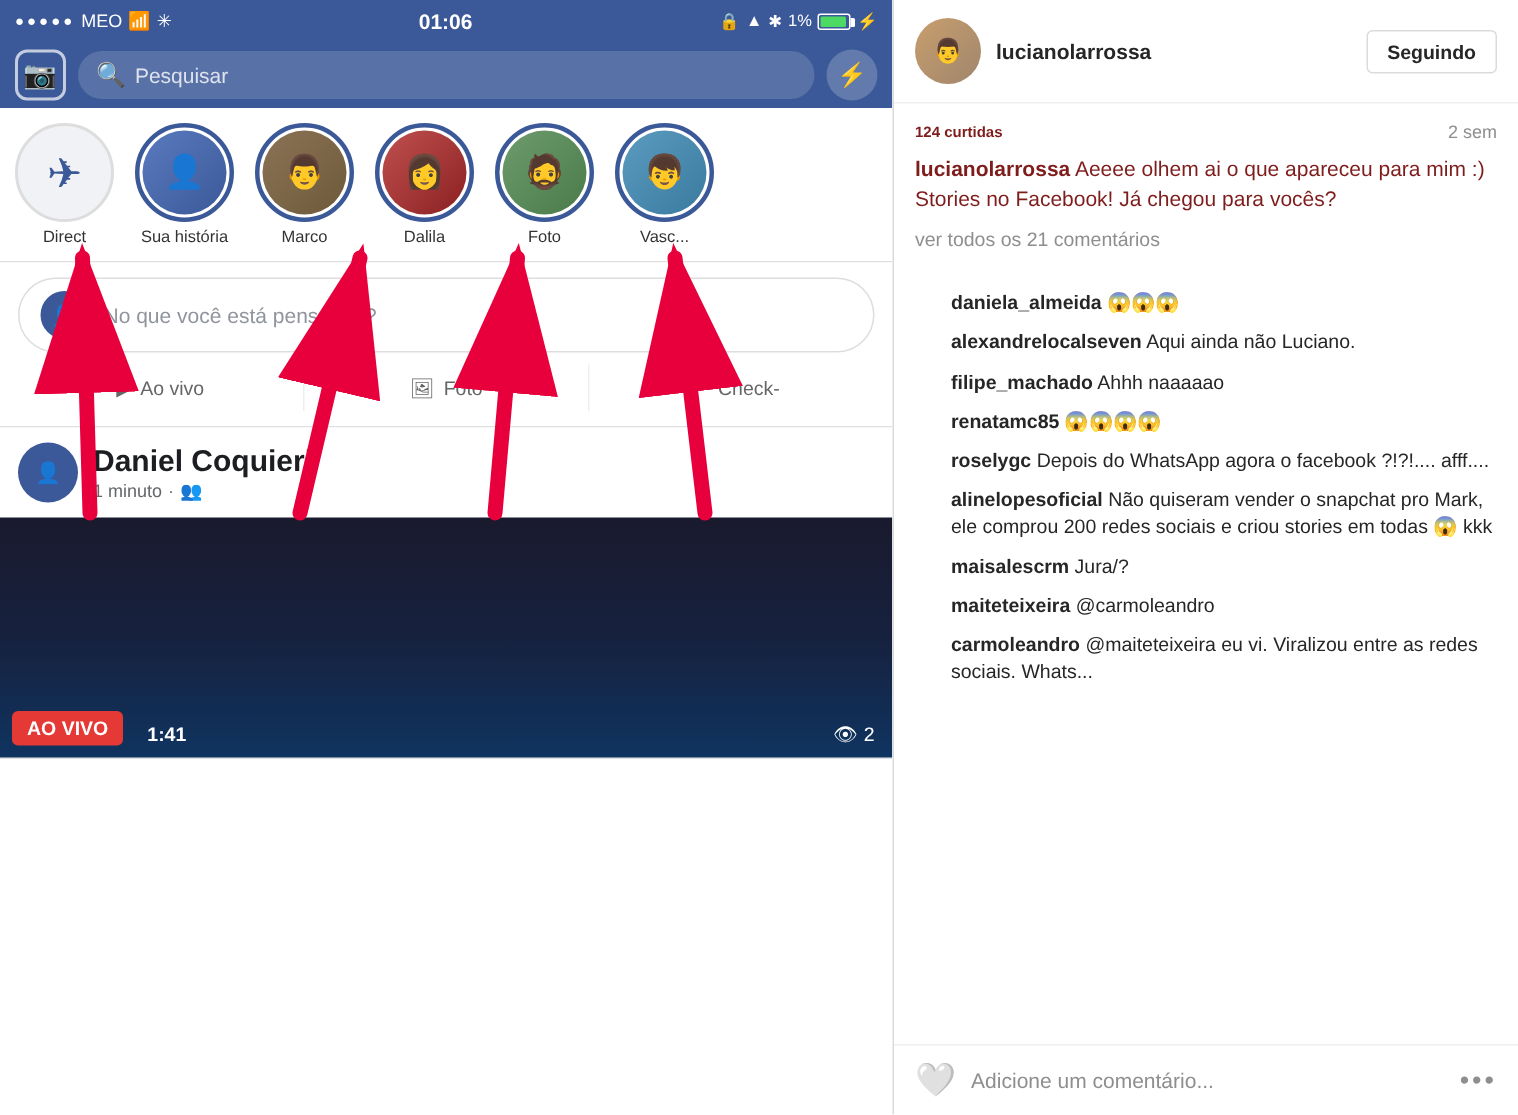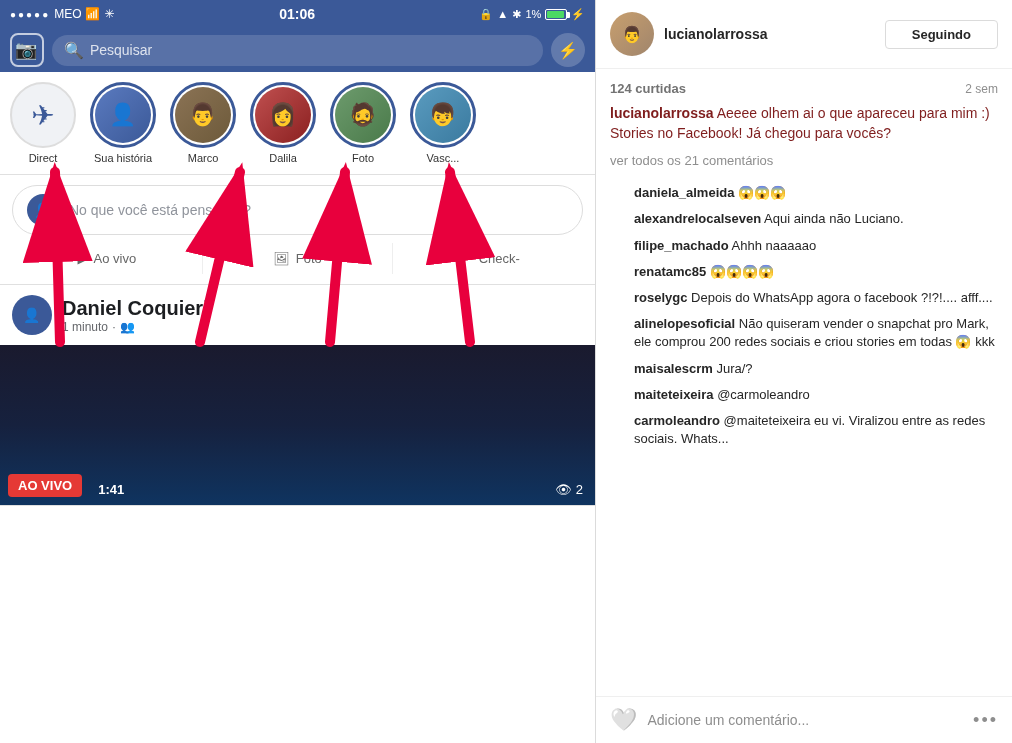--- a/index.html
+++ b/index.html
@@ -209,46 +209,46 @@
     .ig-avatar {
       width: 44px; height: 44px; border-radius: 50%;
       background: linear-gradient(135deg, #c89f6e, #a0856c);
       display: flex; align-items: center; justify-content: center;
       color: white; font-size: 16px; overflow: hidden;
     }
     .ig-username { font-weight: 600; font-size: 14px; color: #262626; flex: 1; }
     .ig-follow-btn {
       border: 1px solid #dbdbdb;
       border-radius: 4px;
-      padding: 6px 26px;
+      padding: 6px 13px;
       font-size: 13px; font-weight: 600; color: #262626;
       cursor: pointer; background: #fff;
     }
 
     
     .ig-content {
       flex: 1;
       overflow-y: auto;
       padding: 12px 14px;
     }
     .ig-content::-webkit-scrollbar { width: 6px; }
     .ig-content::-webkit-scrollbar-track { background: #f1f1f1; }
     .ig-content::-webkit-scrollbar-thumb { background: #c7c7c7; border-radius: 3px; }
 
     .ig-likes-row {
       display: flex; justify-content: space-between; align-items: center;
       margin-bottom: 8px;
     }
-    .ig-likes { font-weight: 600; font-size: 13px; color: #737373; }
+    .ig-likes { font-weight: 600; font-size: 10px; color: #7f1d1d; }
     .ig-time { font-size: 12px; color: #8e8e8e; }
 
     .ig-caption { font-size: 14px; color: #7f1d1d; line-height: 1.4; margin-bottom: 10px; }
     .ig-caption .username { font-weight: 600; }
 
-    .ig-view-comments { font-size: 13px; color: #8e8e8e; margin-bottom: 16px; cursor: pointer; }
+    .ig-view-comments { font-size: 13px; color: #8e8e8e; margin-bottom: 26px; cursor: pointer; }
 
     .ig-comment {
       margin-bottom: 8px;
       font-size: 13px; color: #262626; line-height: 1.4; margin-left: 24px;
     }
     .ig-comment .username { font-weight: 600; }
 
     
     .ig-footer {
       border-top: 1px solid #efefef;

